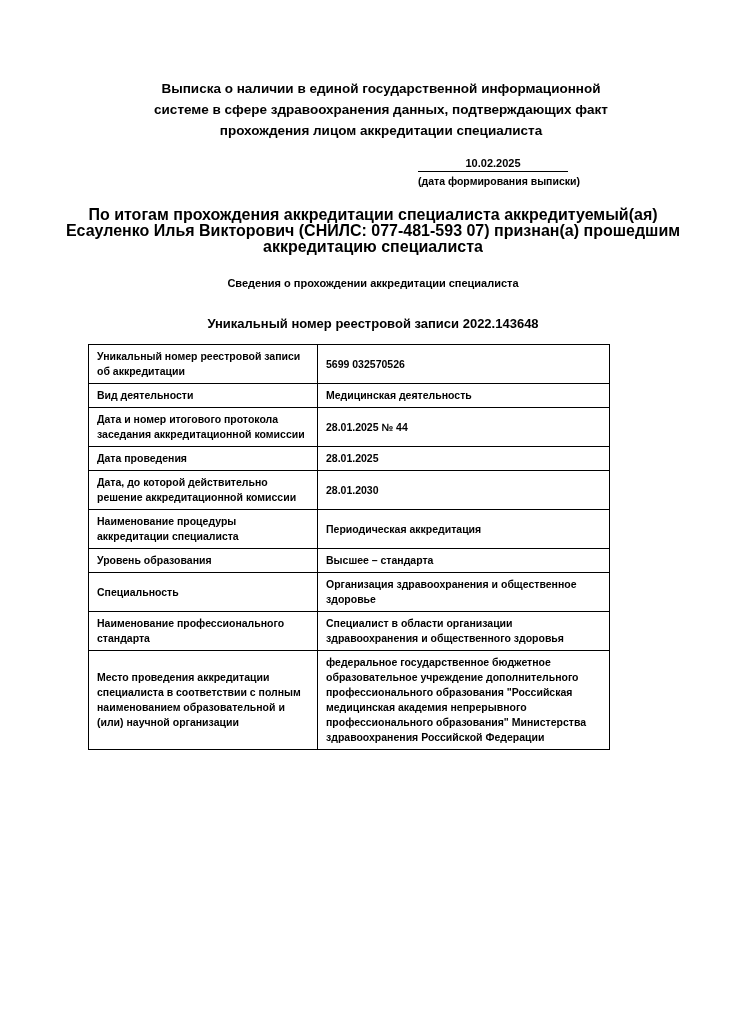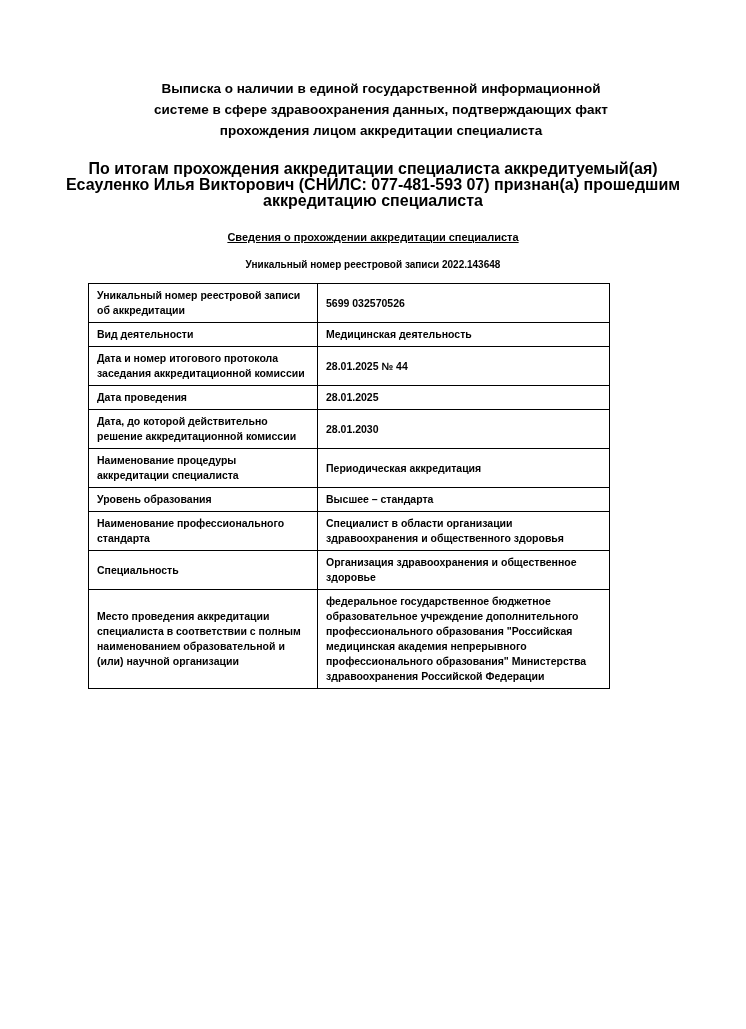--- a/index.html
+++ b/index.html
@@ -47,26 +47,25 @@
     margin: 20px auto 0;
     width: 616px;
     text-align: center;
     font-size: 16px;
     line-height: 16px;
   }
   .section-heading {
     margin-top: 22px;
     text-align: center;
     font-size: 11px;
-    text-decoration: underline;
   }
   .registry-heading {
-    margin-top: 16px;
+    margin-top: 27px;
     text-align: center;
-    font-size: 10px;
+    font-size: 13px;
   }
   table.acc-table {
     margin: 13px 0 0 88px;
     width: 522px;
     border-collapse: collapse;
     table-layout: fixed;
   }
   .acc-table td {
     border: 1.6px solid #000000;
     font-size: 10.5px;
@@ -83,20 +82,24 @@
 <body>
 
 <div class="page">
 
   <div class="title">
     <div>Выписка о наличии в единой государственной информационной</div>
     <div>системе в сфере здравоохранения данных, подтверждающих факт</div>
     <div>прохождения лицом аккредитации специалиста</div>
   </div>
 
+  <div class="date-block">
+    <div class="date-value">10.02.2025</div>
+    <div class="date-label">(дата формирования выписки)</div>
+  </div>
 
   <p class="intro">По итогам прохождения аккредитации специалиста аккредитуемый(ая) Есауленко Илья Викторович (СНИЛС: 077-481-593 07) признан(а) прошедшим аккредитацию специалиста</p>
 
   <div class="section-heading">Сведения о прохождении аккредитации специалиста</div>
 
   <div class="registry-heading">Уникальный номер реестровой записи 2022.143648</div>
 
   <table class="acc-table">
     <tbody>
       <tr>
@@ -121,26 +124,26 @@
       </tr>
       <tr>
         <td class="label-cell">Наименование процедуры аккредитации специалиста</td>
         <td class="value-cell">Периодическая аккредитация</td>
       </tr>
       <tr>
         <td class="label-cell">Уровень образования</td>
         <td class="value-cell">Высшее – стандарта</td>
       </tr>
       <tr>
+        <td class="label-cell">Специальность</td>
+        <td class="value-cell">Организация здравоохранения и общественное здоровье</td>
+      </tr>
+      <tr>
         <td class="label-cell">Наименование профессионального стандарта</td>
         <td class="value-cell">Специалист в области организации здравоохранения и общественного здоровья</td>
-      </tr>
-      <tr>
-        <td class="label-cell">Специальность</td>
-        <td class="value-cell">Организация здравоохранения и общественное здоровье</td>
       </tr>
       <tr>
         <td class="label-cell">Место проведения аккредитации специалиста в соответствии с полным наименованием образовательной и (или) научной организации</td>
         <td class="value-cell">федеральное государственное бюджетное образовательное учреждение дополнительного профессионального образования "Российская медицинская академия непрерывного профессионального образования" Министерства здравоохранения Российской Федерации</td>
       </tr>
     </tbody>
   </table>
 
 </div>
 

